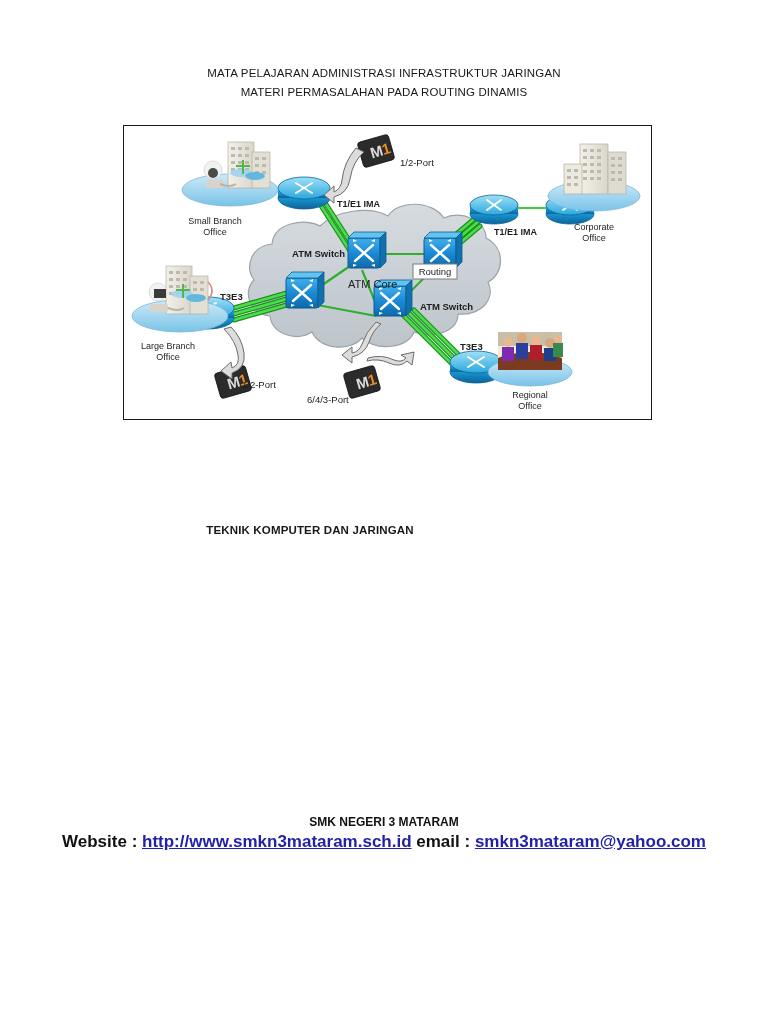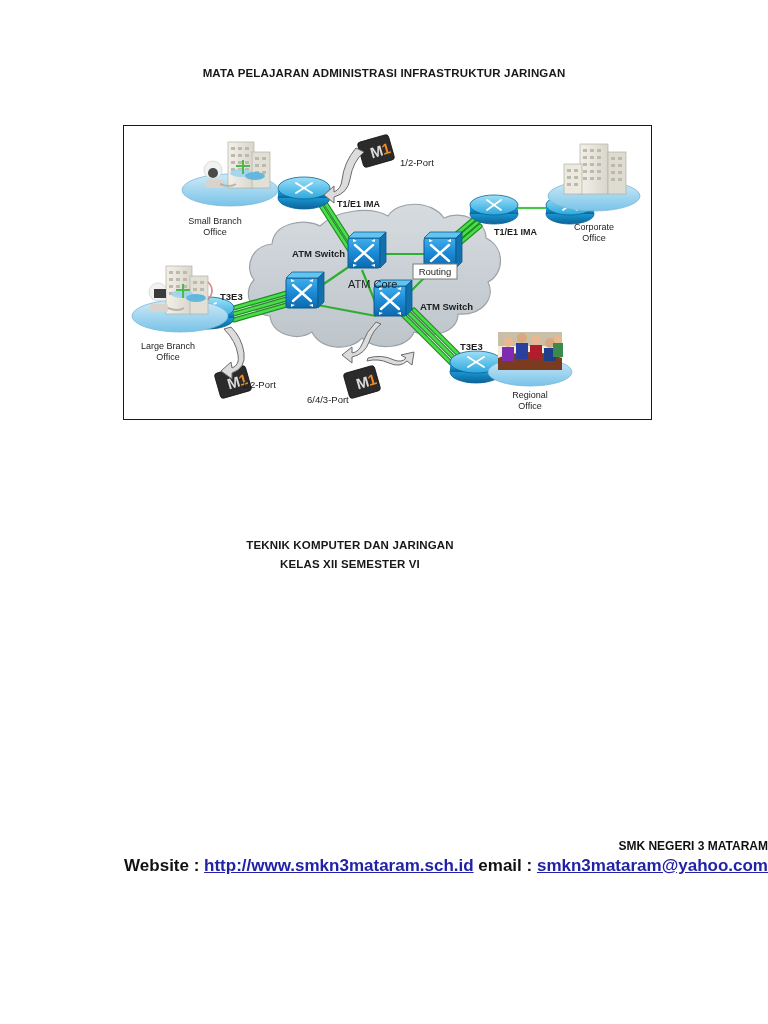--- a/index.html
+++ b/index.html
@@ -19,21 +19,21 @@
   
   .title-block {
     position: absolute;
     top: 64px;
     left: 0;
     width: 768px;
     text-align: center;
   }
   .title-line {
     font-size: 11.5px;
-    font-weight: bold;
+    font-weight: normal;
     letter-spacing: 0.15px;
     line-height: 19px;
     color: #181818;
   }
 
   
   .figure-frame {
     position: absolute;
     left: 123px;
     top: 125px;
@@ -48,60 +48,60 @@
     position: absolute;
     left: 0; top: 0;
     width: 100%;
     height: 100%;
   }
   .diagram svg { display: block; }
 
   
   .mid-block {
     position: absolute;
-    top: 536px;
+    top: 521px;
     left: 0;
     width: 620px;
     text-align: center;
-    padding-left: 40px;
   }
   .mid-line {
     font-size: 11.5px;
     font-weight: bold;
     letter-spacing: 0.15px;
     line-height: 19px;
     color: #181818;
   }
 
   
   .footer-block {
     position: absolute;
-    top: 836px;
+    top: 812px;
     left: 0;
     width: 768px;
-    text-align: right;
+    text-align: center;
   }
   .footer-line {
     font-size: 12px;
     font-weight: bold;
     line-height: 20px;
     color: #111111;
   }
   .footer-line.small { font-size: 17px; }
   .link {
     color: #2222a8;
     text-decoration: underline;
     font-weight: bold;
   }
 </style>
 </head>
 <body>
 
 <div class="title-block">
   <div class="title-line">MATA PELAJARAN ADMINISTRASI INFRASTRUKTUR JARINGAN</div>
+  <div class="title-line">MATERI PERMASALAHAN PADA ROUTING DINAMIS</div>
 </div>
 
 <div class="figure-frame">
   <div class="diagram">
     <svg width="526" height="292" viewBox="0 0 526 292" xmlns="http://www.w3.org/2000/svg">
       <defs>
         <linearGradient id="gSwitch" x1="0" y1="0" x2="0" y2="1">
           <stop offset="0" stop-color="#41aeea"></stop>
           <stop offset="0.5" stop-color="#1b8ad6"></stop>
           <stop offset="1" stop-color="#0e69ac"></stop>
@@ -479,19 +479,18 @@
       <g>
         <rect x="289" y="138" width="44" height="15" fill="#ffffff" stroke="#7a7a7a" stroke-width="1"></rect>
         <text x="311" y="149" font-family="Liberation Sans, sans-serif" font-size="9.5" fill="#1d1d1d" text-anchor="middle">Routing</text>
       </g>
     </svg>
   </div>
 </div>
 
 <div class="mid-block">
   <div class="mid-line">TEKNIK KOMPUTER DAN JARINGAN</div>
-  <div class="mid-line">KELAS XII  SEMESTER VI</div>
 </div>
 
 <div class="footer-block">
   <div class="footer-line">SMK NEGERI 3 MATARAM</div>
   <div class="footer-line small"><span>Website : </span><a class="link" href="#">http://www.smkn3mataram.sch.id</a><span> email : </span><a class="link" href="#">smkn3mataram@yahoo.com</a></div>
 </div>
 
 </body></html>

